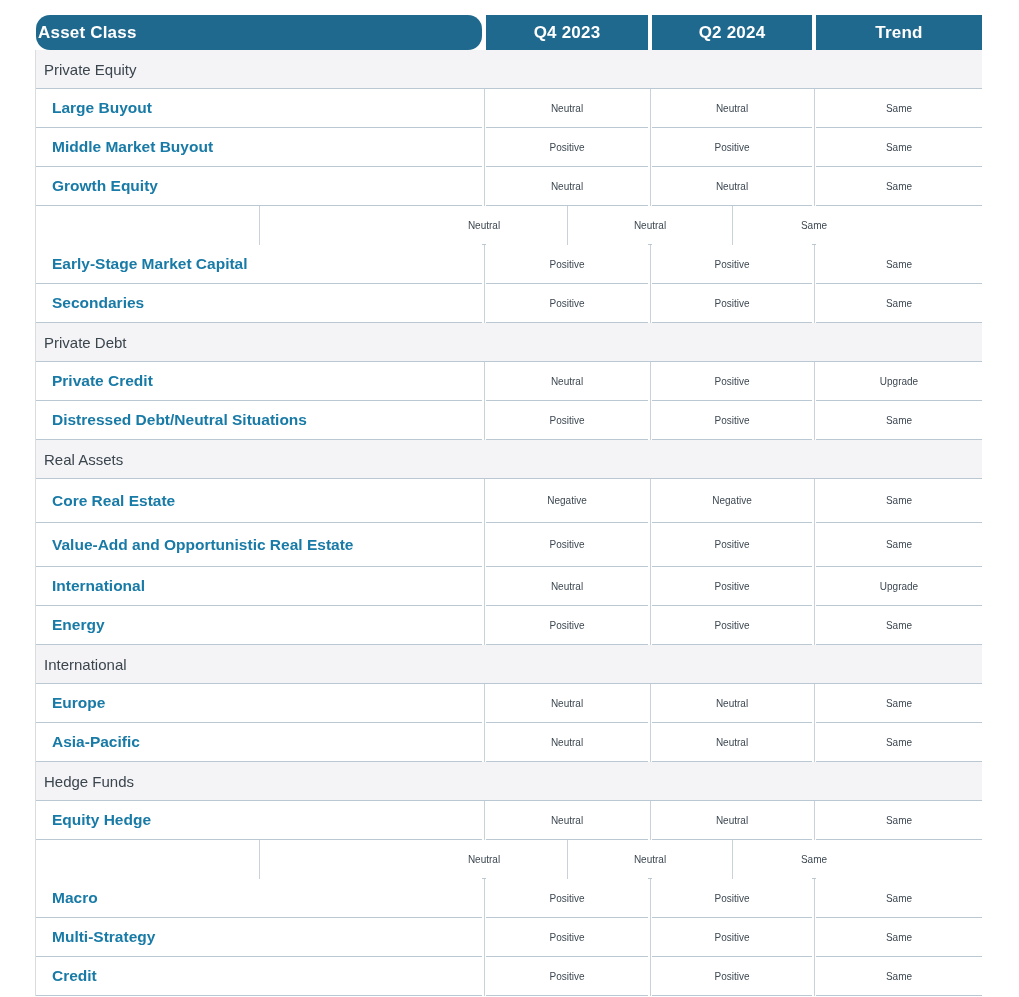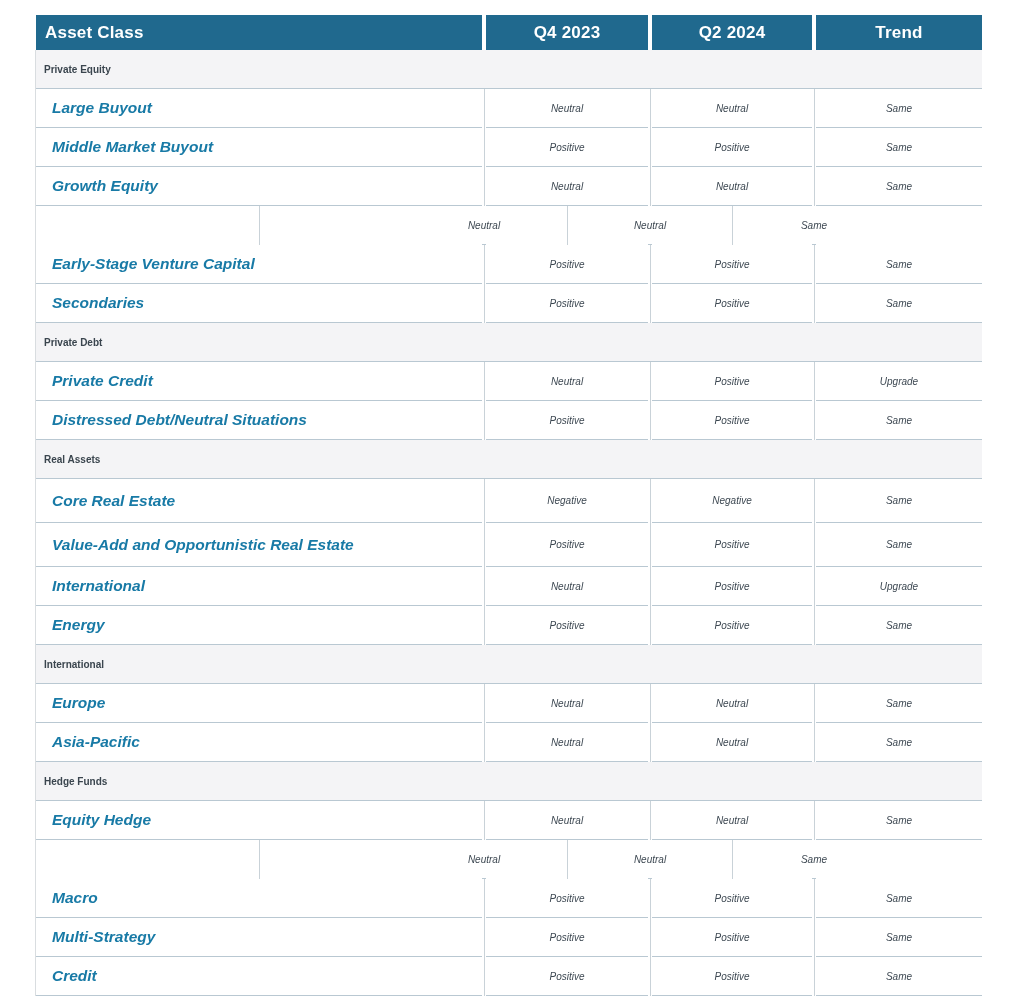--- a/index.html
+++ b/index.html
@@ -30,36 +30,36 @@
   }
   
   .head-row{height:35px;}
   .hcell{
     background:var(--header-bg);
     color:var(--header-text);
     font-size:17px;font-weight:bold;
     display:flex;align-items:center;justify-content:center;
     letter-spacing:.2px;
   }
-  .hcell.asset{justify-content:flex-start;padding-left:9px;}
+  .hcell.asset{justify-content:flex-start;padding-left:2px;border-radius:14px;}
   .hgap{background:#FFFFFF;}
   
   .table-body{border-left:1px solid var(--left-edge);margin-left:-1px;}
   .section-bar{
     height:39px;width:100%;
     background:var(--section-bg);
     border-bottom:1px solid var(--row-border);
     display:flex;align-items:center;
     padding-left:8px;
   }
   .section-label{
     color:var(--section-text);
-    font-size:10px;font-weight:700;text-align:center;
-  }
-  .row{height:39px;font-style:italic;}
+    font-size:15px;font-weight:400;text-align:center;
+  }
+  .row{height:39px;}
   
   .section:nth-child(3) .row:nth-child(1),
   .section:nth-child(3) .row:nth-child(2){height:44px;}
   .cell{
     display:flex;align-items:center;
     border-bottom:1px solid var(--row-border);
     background:#FFFFFF;
   }
   .cell.asset{padding-left:16px;}
   .cell.val{justify-content:center;color:var(--value-text);font-size:10px;}
@@ -136,21 +136,21 @@
     <div class="gap"></div>
     <div class="cell val">Neutral</div>
     <div class="gap"></div>
     <div class="cell val">Neutral</div>
     <div class="gap"></div>
     <div class="cell val">Same</div>
   </div>
 
   <div class="grid row">
     <div class="cell asset">
-      <span class="asset-link">Early-Stage Venture Capital</span>
+      <span class="asset-link">Early-Stage Market Capital</span>
     </div>
     <div class="gap"></div>
     <div class="cell val">Positive</div>
     <div class="gap"></div>
     <div class="cell val">Positive</div>
     <div class="gap"></div>
     <div class="cell val">Same</div>
   </div>
 
   <div class="grid row">

